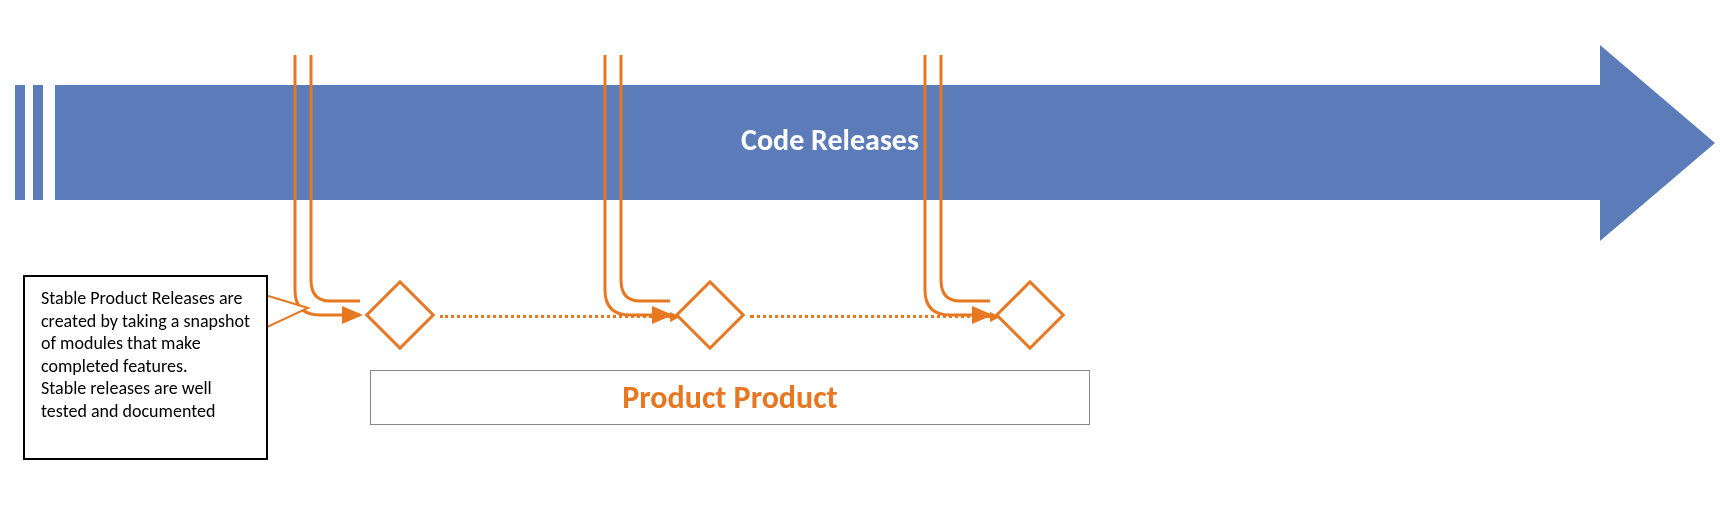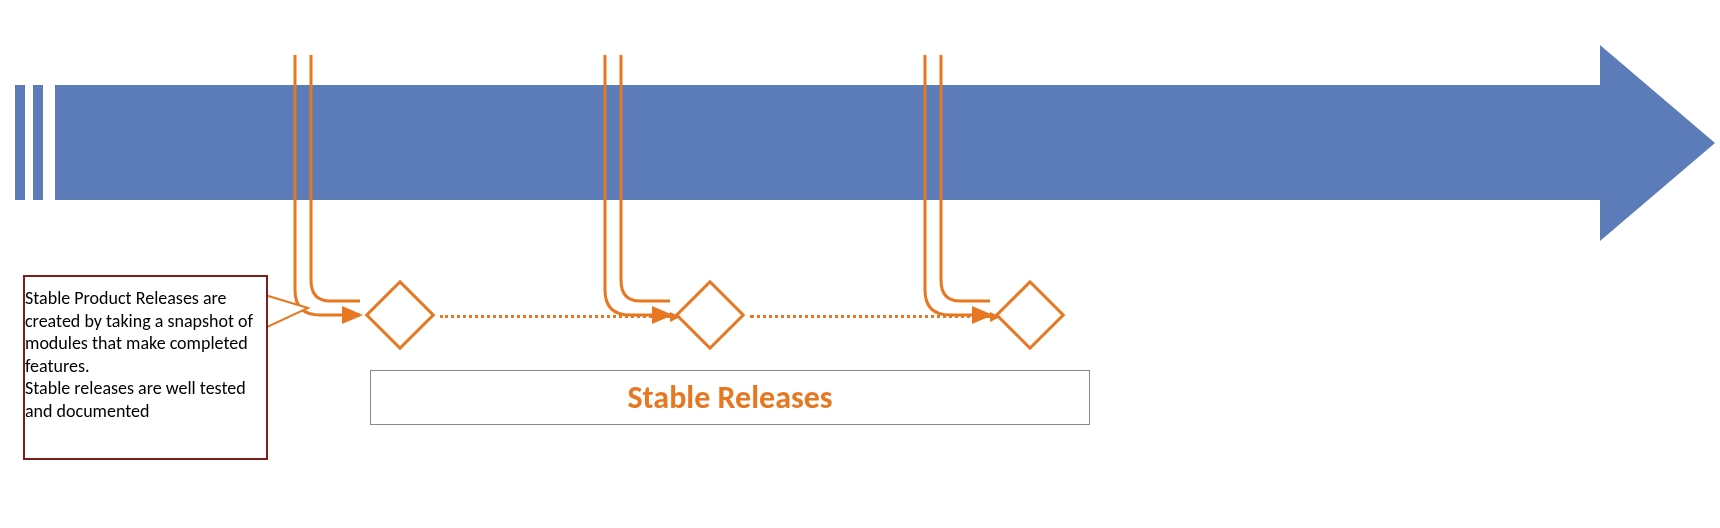--- a/index.html
+++ b/index.html
@@ -55,23 +55,23 @@
     }
     .arrow-subtitle {
       font-size: 20px;
     }
     .callout-box {
       position: absolute;
       top: 275px;
       left: 23px;
       width: 245px;
       height: 185px;
-      border: 2px solid #7f1d1d;
+      border: 2px solid #000000;
       background: #fff;
-      padding: 10px 0;
+      padding: 10px 16px;
       font-size: 18px;
       line-height: 1.25;
       color: #000;
     }
     .diamond {
       position: absolute;
       width: 50px;
       height: 50px;
       border: 3px solid #E87722;
       transform: rotate(45deg);
@@ -113,20 +113,21 @@
       pointer-events: none;
     }
   </style>
 </head>
 <body>
 
 <div class="arrow-container">
   <div class="arrow-bar-small" style="left:0;"></div>
   <div class="arrow-bar-small" style="left:18px;"></div>
   <div class="arrow-body">
+    <div class="arrow-title">Code Releases</div>
   </div>
   <div class="arrow-head"></div>
 </div>
 
 <svg class="branch-svg" style="left:285px;top:55px;" width="110" height="280">
   <defs>
     <marker id="arr1" markerWidth="8" markerHeight="8" refX="6" refY="3" orient="auto">
       <path d="M0,0 L7,3 L0,6 Z" fill="#E87722"></path>
     </marker>
   </defs>
@@ -163,14 +164,14 @@
 <svg class="branch-svg" style="left:263px;top:280px;" width="50" height="60">
   <path d="M 2 15 L 45 28 L 2 48 Z" fill="#fff" stroke="#E87722" stroke-width="2"></path>
   <rect x="0" y="14" width="5" height="36" fill="#fff"></rect>
 </svg>
 <div class="callout-box">
   <span style="white-space:pre-line;">Stable Product Releases are created by taking a snapshot of modules that make completed features.
 Stable releases are well tested and documented</span>
 </div>
 
 <div class="product-releases-box">
-  <span>Stable Releases</span>
+  <span>Product Product</span>
 </div>
 
 </body></html>

